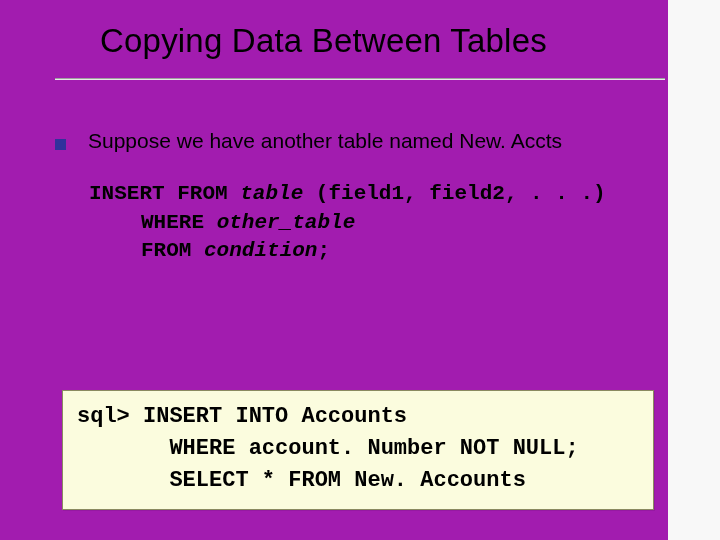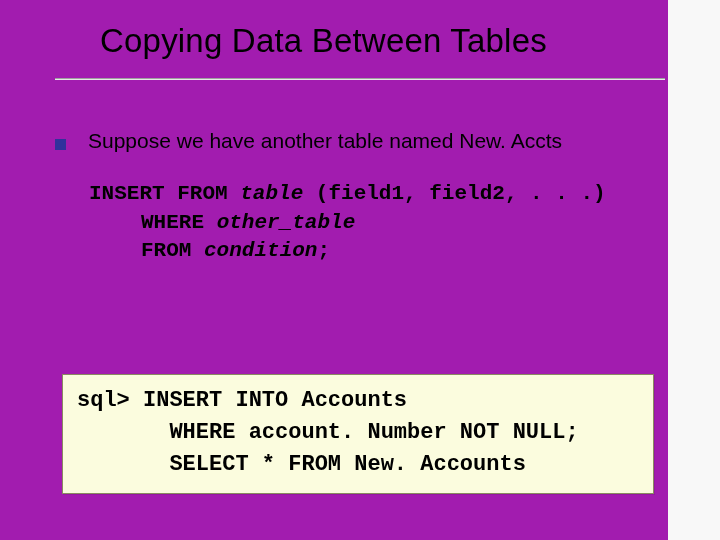--- a/index.html
+++ b/index.html
@@ -73,21 +73,21 @@
   }
   .code-block .indent {
     padding-left: 52px;
   }
   .code-block em {
     font-style: italic;
   }
   .sql-box {
     position: absolute;
     left: 62px;
-    top: 374px;
+    top: 390px;
     width: 592px;
     box-sizing: border-box;
     border: 1px solid #8a8a60;
     background: #fbfcde;
     padding: 10px 14px 12px 14px;
     box-shadow: 1px 1px 0 rgba(0,0,0,0.08);
   }
   .sql-box .line {
     font-family: "Courier New", Courier, monospace;
     font-size: 22px;

